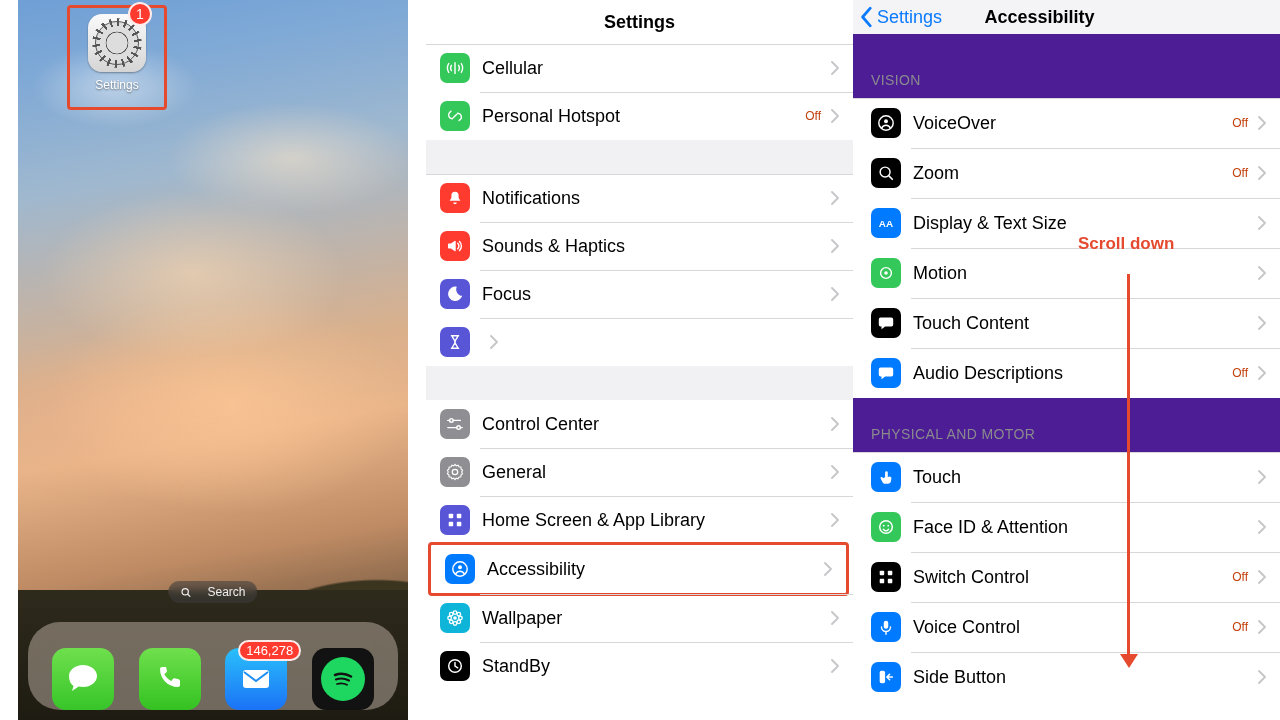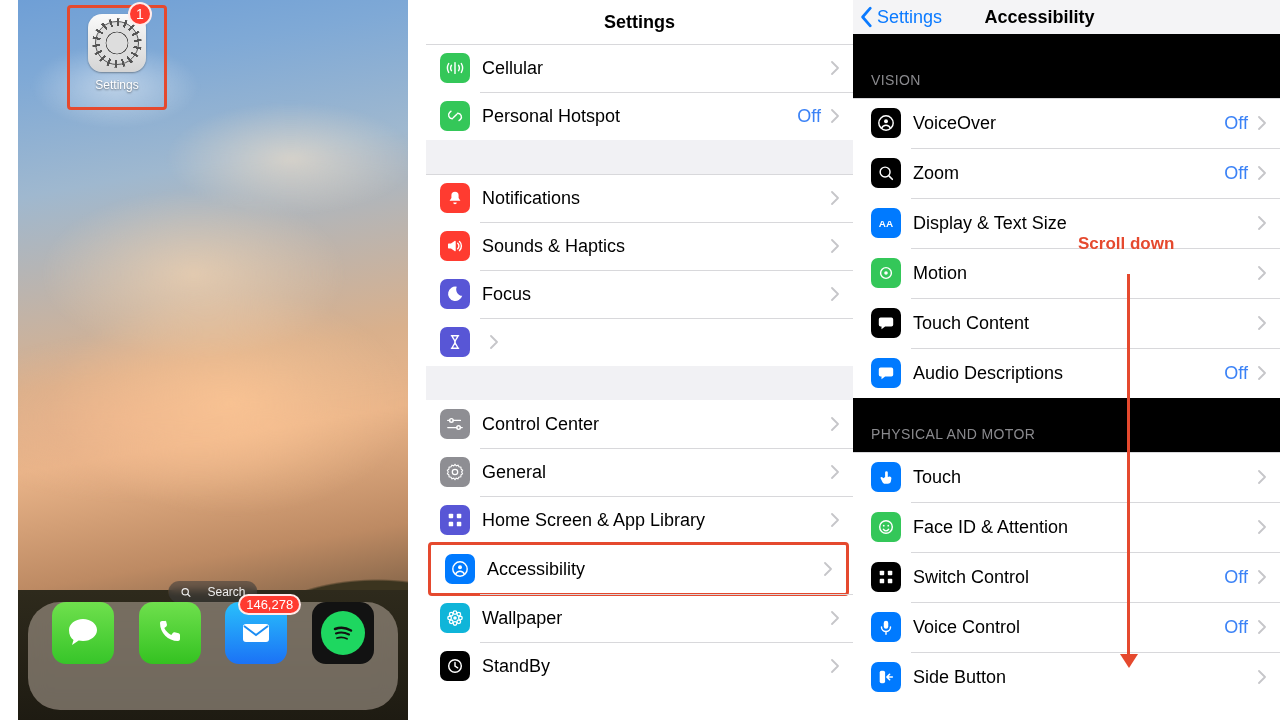--- a/index.html
+++ b/index.html
@@ -89,25 +89,25 @@
   .search-pill{
     position:absolute; left:50%; transform:translateX(-50%);
     bottom:117px;
     background:rgba(60,60,60,0.55);
     color:#eee; font-size:12px;
     padding:4px 12px; border-radius:14px;
     display:flex; align-items:center; gap:16px;
     backdrop-filter: blur(4px);
   }
   .dock{
-    position:absolute; left:10px; right:10px; bottom:10px; height:108px;
+    position:absolute; left:10px; right:10px; bottom:10px; height:88px;
     background:rgba(180,168,155,0.55);
     backdrop-filter: blur(10px);
     border-radius:32px;
-    display:flex; align-items:flex-start; justify-content:space-evenly;
+    display:flex; align-items:flex-end; justify-content:space-evenly;
   }
   .dock-icon{
     width:62px;height:62px;border-radius:14px;
     display:flex; align-items:center; justify-content:center;
     position:relative;
   }
   .dock-messages{ background:linear-gradient(#6fe04d,#37c529); }
   .dock-messages svg{width:40px;height:40px}
   .dock-phone{ background:linear-gradient(#6fe04d,#34c221); }
   .dock-mail{ background:linear-gradient(#29c0fb,#1b72f6); }
@@ -134,21 +134,21 @@
     display:flex; align-items:center; gap:2px;
     color:#0a7aff; font-size:18px;
   }
   .nav-back svg{width:16px;height:22px}
   .col3 .nav-header{justify-content:center;padding-top:0px;height:34px;background:#f4f4f6}
   .col3 .nav-title{margin-left:-54px}
 
   .list { background:#fff; }
   .separator{ height:34px; background:#f1f1f4; }
   .section-header{
-    background:#000000;
+    background:#4c1d95;
     padding:28px 18px 10px; font-size:14px; color:#8a8a8e; letter-spacing:0.4px;
   }
   .col3 .section-header:first-of-type{padding-top:38px}
   .row{
     display:flex; align-items:center;
     height:48px; padding:0 8px 0 14px; position:relative;
   }
   .col3 .row{height:50px;padding-left:18px}
   .row + .row::before,
   .row.has-divider::before{
@@ -160,21 +160,21 @@
   .row-after-sep::before{content:"";position:absolute;top:0;left:0;right:0;height:1px;background:#d8d8db;}
 
   .row-icon{
     width:30px;height:30px;border-radius:7px;
     display:flex;align-items:center;justify-content:center;
     flex-shrink:0; margin-right:12px;
     color:#fff;
   }
   .row-icon svg{width:18px;height:18px}
   .row-label{font-size:18px;color:#000;flex:1;white-space:nowrap;overflow:hidden;text-overflow:ellipsis}
-  .row-value{font-size:18px;color:#3b82f6;margin-right:2px}
+  .row-value{font-size:12px;color:#c2410c;margin-right:2px}
   .chevron{color:#c6c6c9;font-size:18px;margin-left:8px;margin-right:6px}
   .chevron svg{width:8px;height:14px;display:block}
 
   .highlight-box{
     border:3px solid #e5492e; border-radius:4px; margin:-2px 4px -2px 2px;
   }
   .highlight-box .row::before{display:none}
 
   
   .annot-label{

